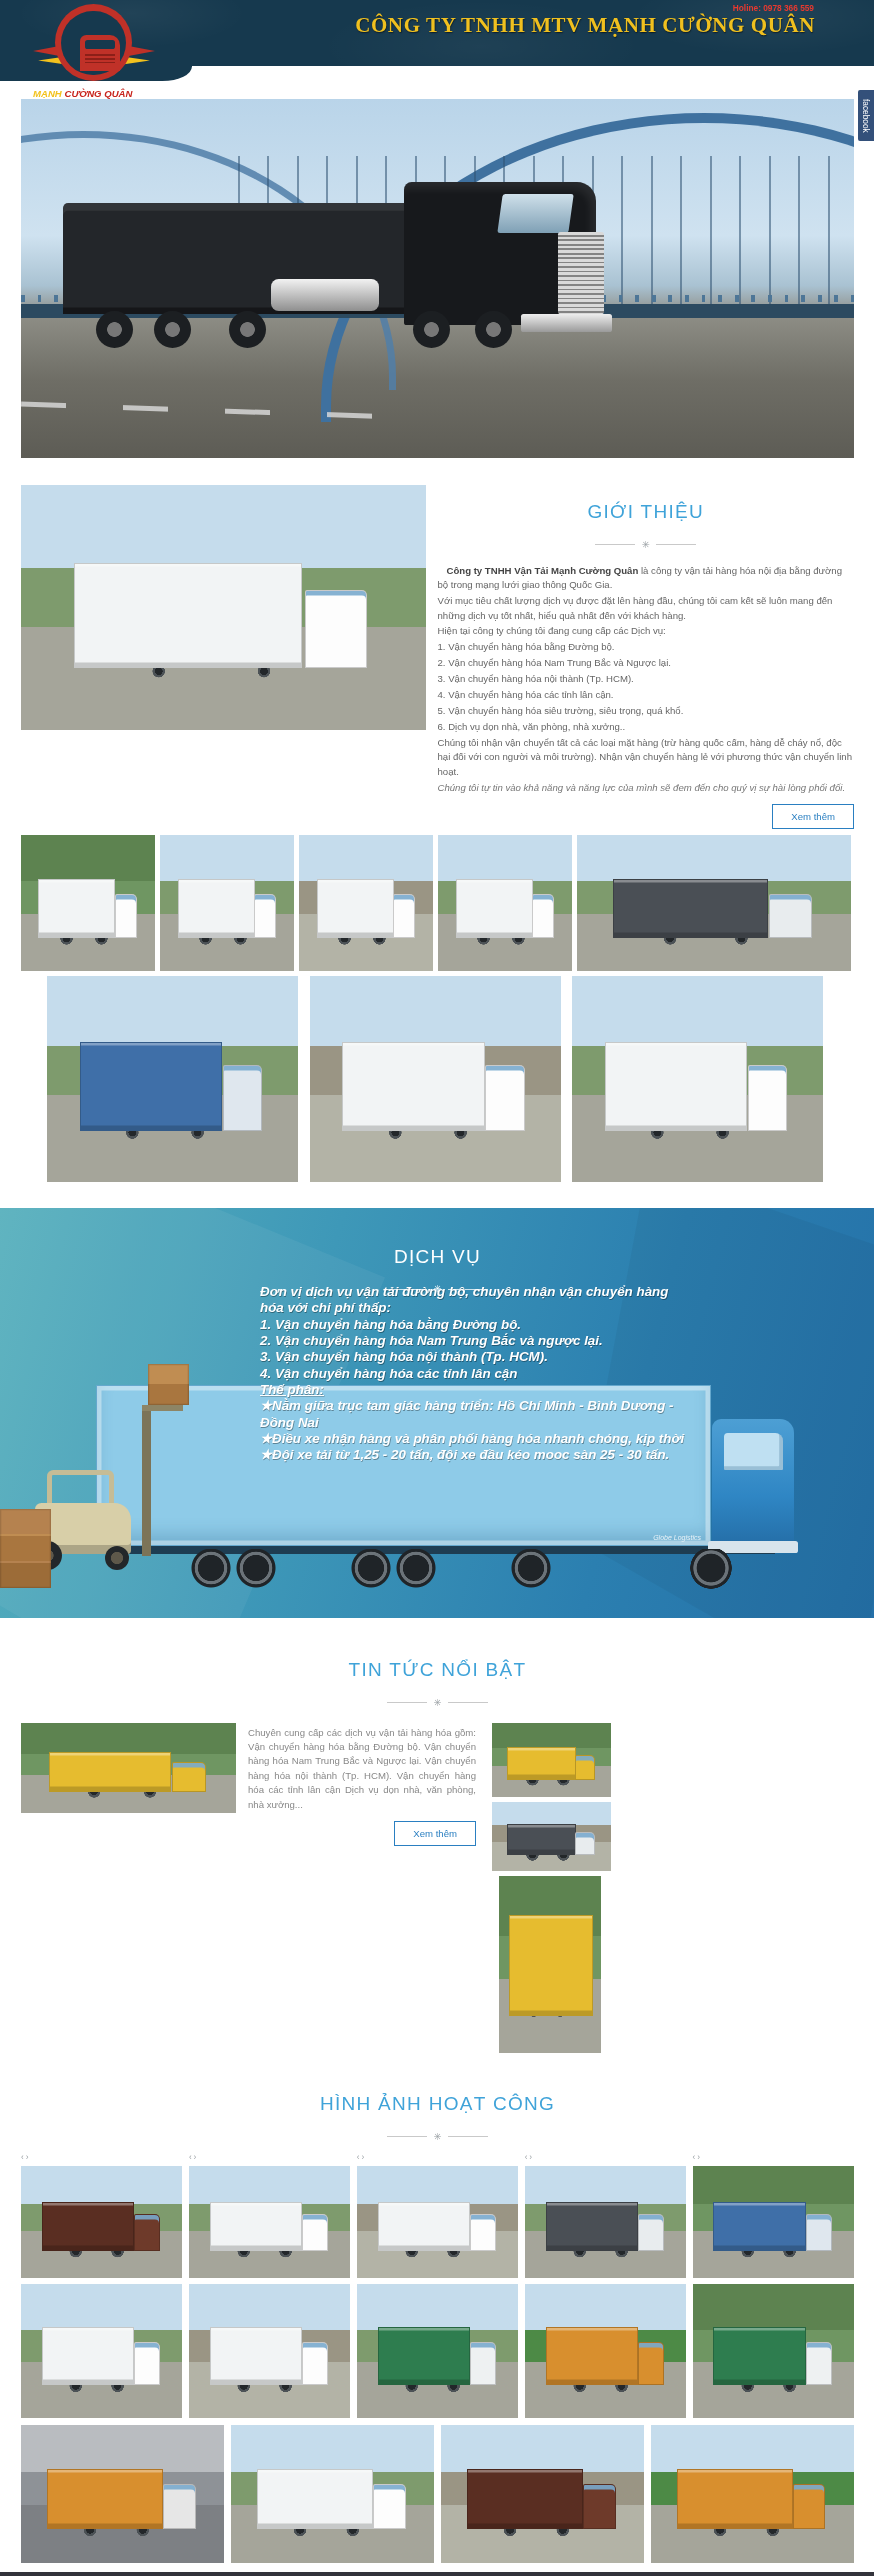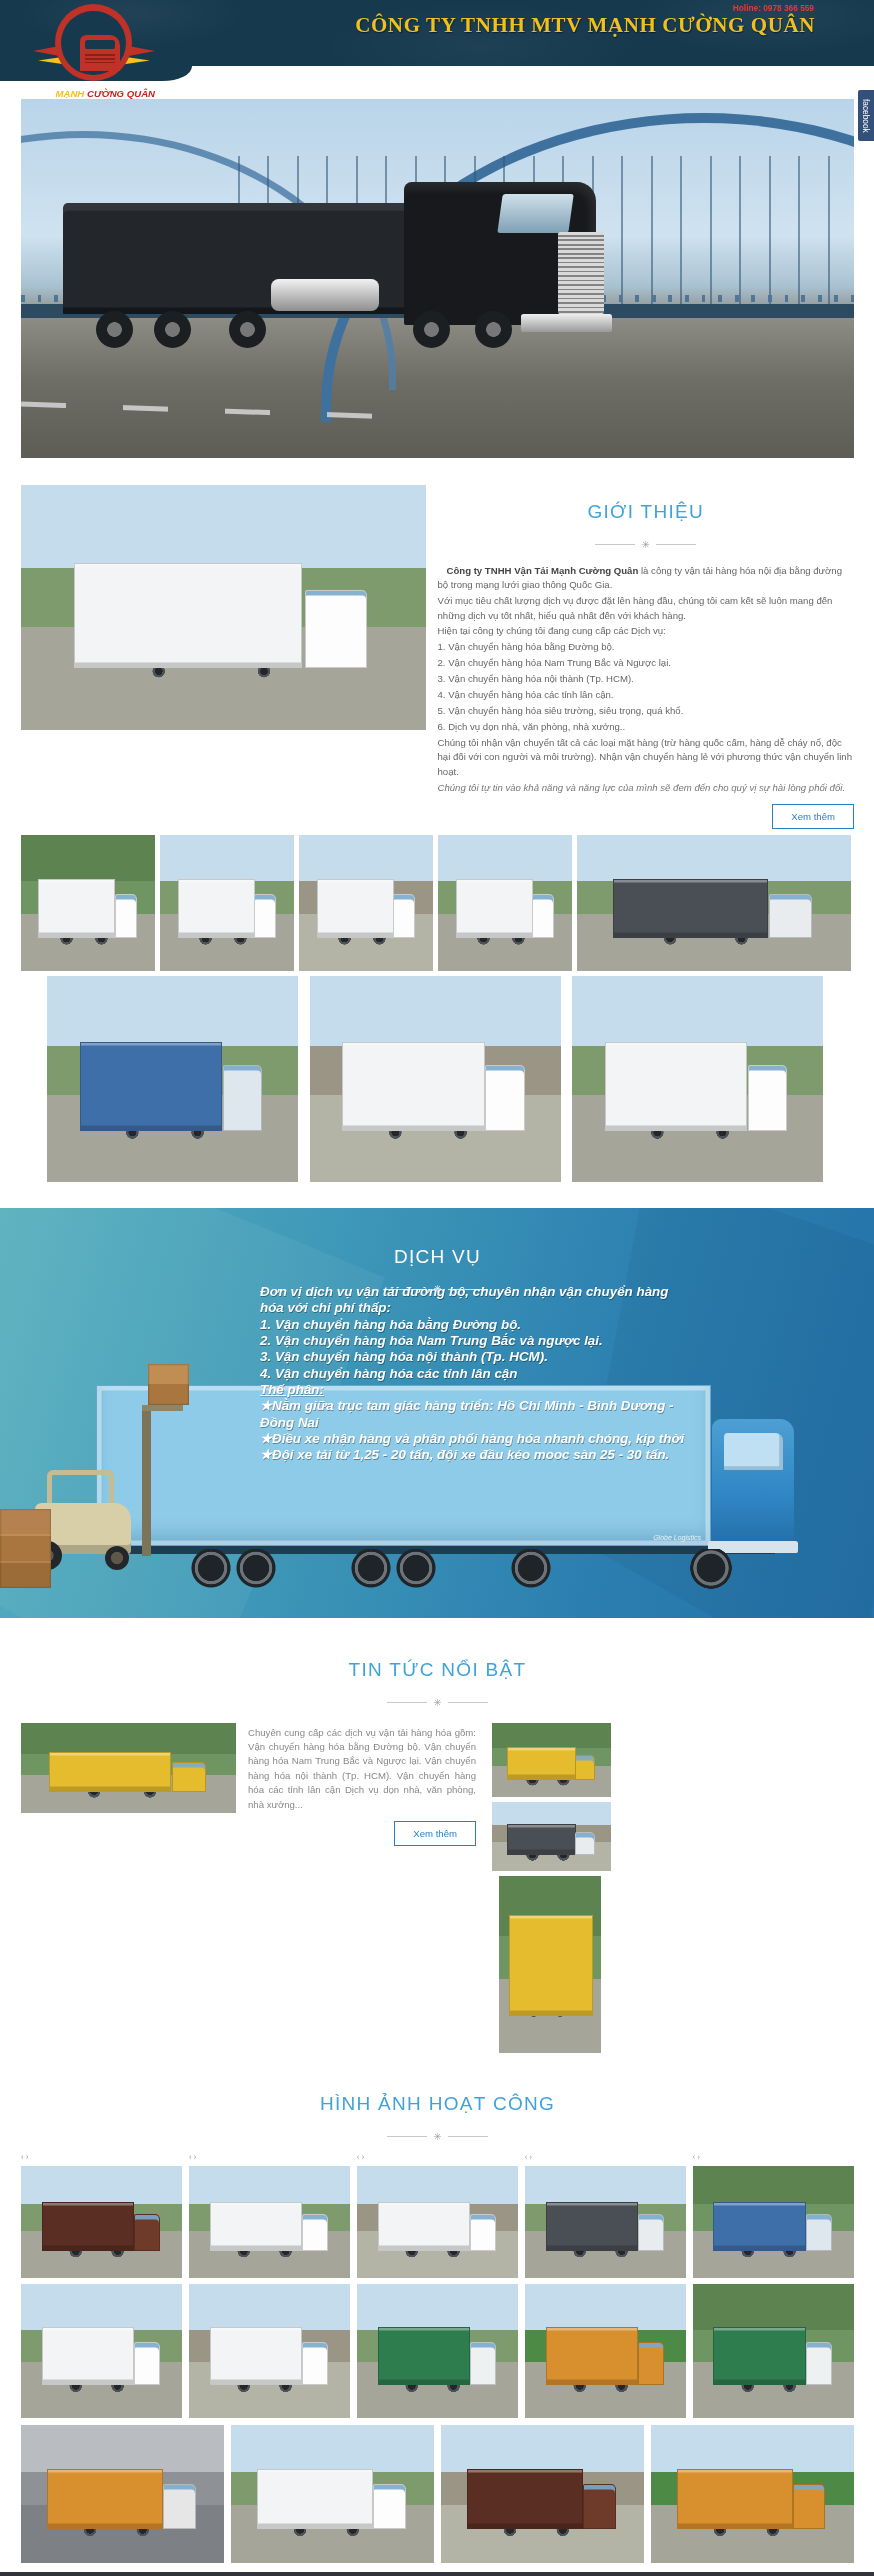--- a/index.html
+++ b/index.html
@@ -27,21 +27,21 @@
   .wingy { position:absolute; top:54px; width:31px; height:9px; background:#f2c21e; }
   .wingLy { left:5.1px;  clip-path:polygon(0 50%, 100% 0, 100% 100%); }
   .wingRy { right:5.1px; clip-path:polygon(0 0, 100% 50%, 0 100%); }
   .ring { position:absolute; left:22px; top:2.6px; width:77px; height:77px; border-radius:50%; background:#c03128; }
   .ringin { position:absolute; left:6.4px; top:6.4px; right:6.4px; bottom:6.4px; border-radius:50%; background:#16394e; }
   .ltruck { position:absolute; left:19px; top:24px; width:40px; height:36px; background:#c03128;
     border-radius:6.4px 10.2px 0 0; }
   .ltruck-win { position:absolute; left:5.1px; top:5.1px; width:29.5px; height:9px; background:#16394e; border-radius:2.6px; }
   .ltruck-gr { position:absolute; left:5.1px; top:19px; width:29.5px; height:11.5px;
     background:repeating-linear-gradient(180deg,#8c1f18 0 1.9px, #c03128 1.9px 3.8px); }
-  .logo-text { position:absolute; left:0; bottom:0; width:100%; text-align:right; font-size:9.6px;
+  .logo-text { position:absolute; left:0; bottom:0; width:100%; text-align:left; font-size:9.6px;
     font-weight:bold; font-style:italic; letter-spacing:0; white-space:nowrap; }
   .lt1 { color:#f2c21e; } .lt2 { color:#c8241c; }
 
   
   .fb-tab { position:absolute; right:0; top:90px; width:17.3px; height:51px; background:#33507a; z-index:40;
     color:#fff; font-size:8.3px; display:flex; align-items:center; justify-content:center;
     writing-mode:vertical-rl; border-radius:1.9px 0 0 1.9px; }
 
   
   .hero { position:relative; margin:33px 21px 0; height:359px; overflow:hidden;

